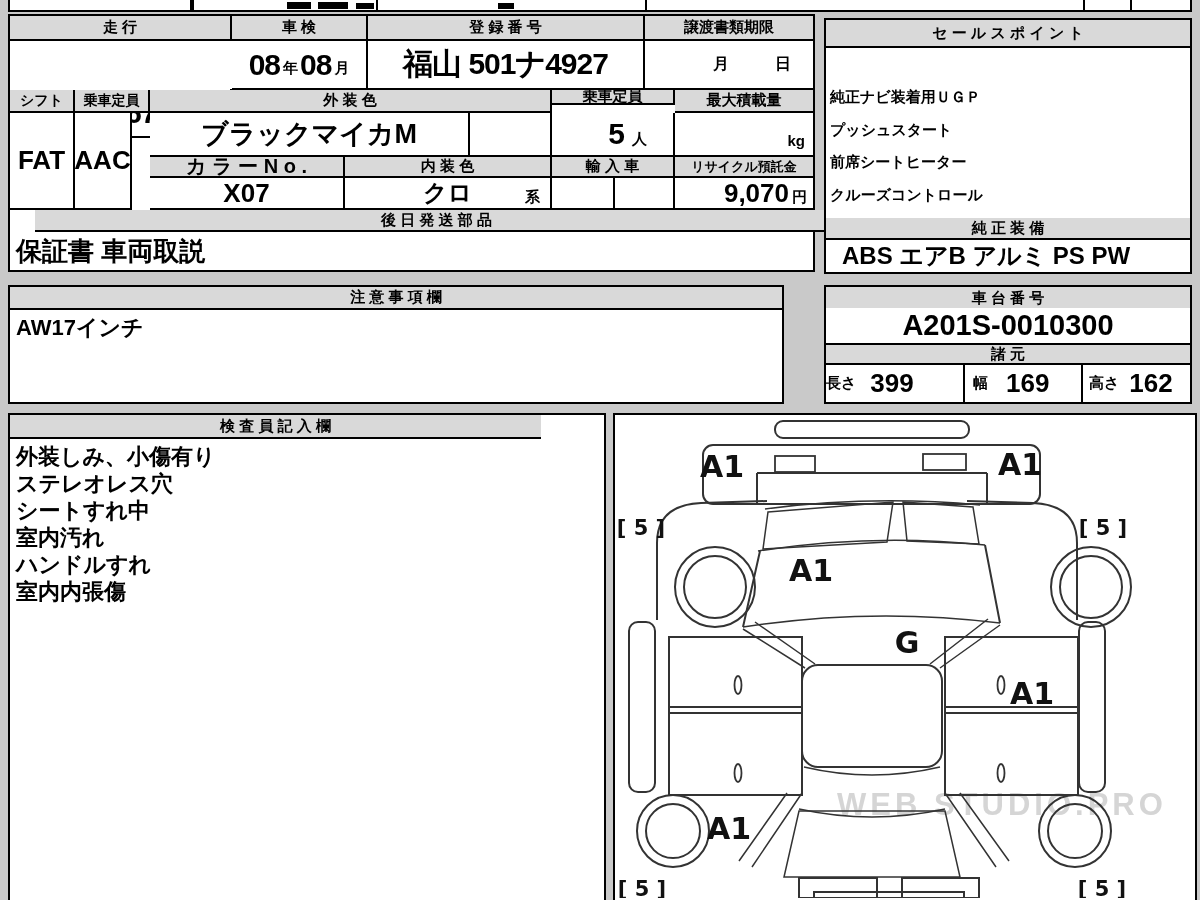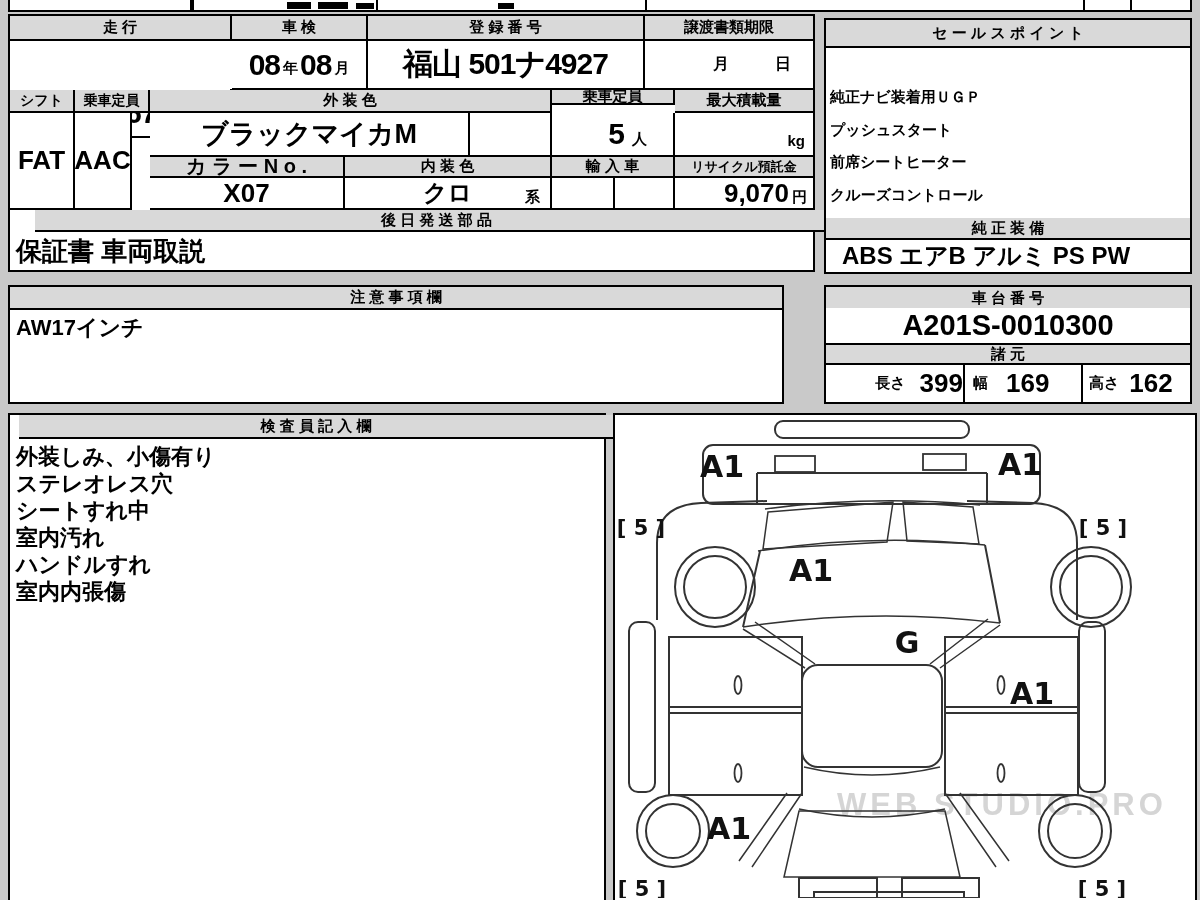--- a/index.html
+++ b/index.html
@@ -114,33 +114,33 @@
   <div class="cell hdr last-col" style="left:0;top:0;width:772px;height:23px;">注 意 事 項 欄</div>
   <div class="cell last-col last-row" style="left:0;top:23px;width:772px;height:92px;padding:4px 0 0 6px;">
     <div class="note-line">AW17インチ</div>
   </div>
 </div>
 
 <div class="wrap" style="left:824px;top:285px;width:368px;height:119px;">
   <div class="cell hdr last-col" style="left:0;top:0;width:364px;height:25px;">車 台 番 号</div>
   <div class="cell val center last-col" style="left:0;top:21px;width:364px;height:37px;font-size:29px;letter-spacing:0;">A201S-0010300</div>
   <div class="cell hdr last-col" style="left:0;top:58px;width:364px;height:20px;">諸 元</div>
-  <div class="cell val last-row" style="left:0;top:78px;width:139px;height:37px;padding-left:8px;justify-content:flex-end;">
+  <div class="cell val last-row" style="left:0;top:78px;width:139px;height:37px;">
     <span class="unit">長さ</span><span style="width:14px;"></span><span class="med">399</span>
   </div>
   <div class="cell val last-row" style="left:139px;top:78px;width:118px;height:37px;padding-left:8px;">
     <span class="unit">幅</span><span style="width:18px;"></span><span class="med">169</span>
   </div>
   <div class="cell val last-row last-col" style="left:257px;top:78px;width:107px;height:37px;padding-left:6px;">
     <span class="unit">高さ</span><span style="width:10px;"></span><span class="med">162</span>
   </div>
 </div>
 
 <div class="wrap" style="left:8px;top:413px;width:598px;height:487px;border-bottom:none;">
-  <div class="cell hdr last-col" style="left:9px;top:0;width:594px;height:24px;">検 査 員 記 入 欄</div>
+  <div class="cell hdr last-col" style="left:0;top:0;width:531px;height:24px;">検 査 員 記 入 欄</div>
   <div class="cell last-col last-row" style="left:0;top:24px;width:594px;height:459px;padding:4px 0 0 6px;">
     <div class="note-line">外装しみ、小傷有り</div>
     <div class="note-line">ステレオレス穴</div>
     <div class="note-line">シートすれ中</div>
     <div class="note-line">室内汚れ</div>
     <div class="note-line">ハンドルすれ</div>
     <div class="note-line">室内内張傷</div>
   </div>
 </div>
 

